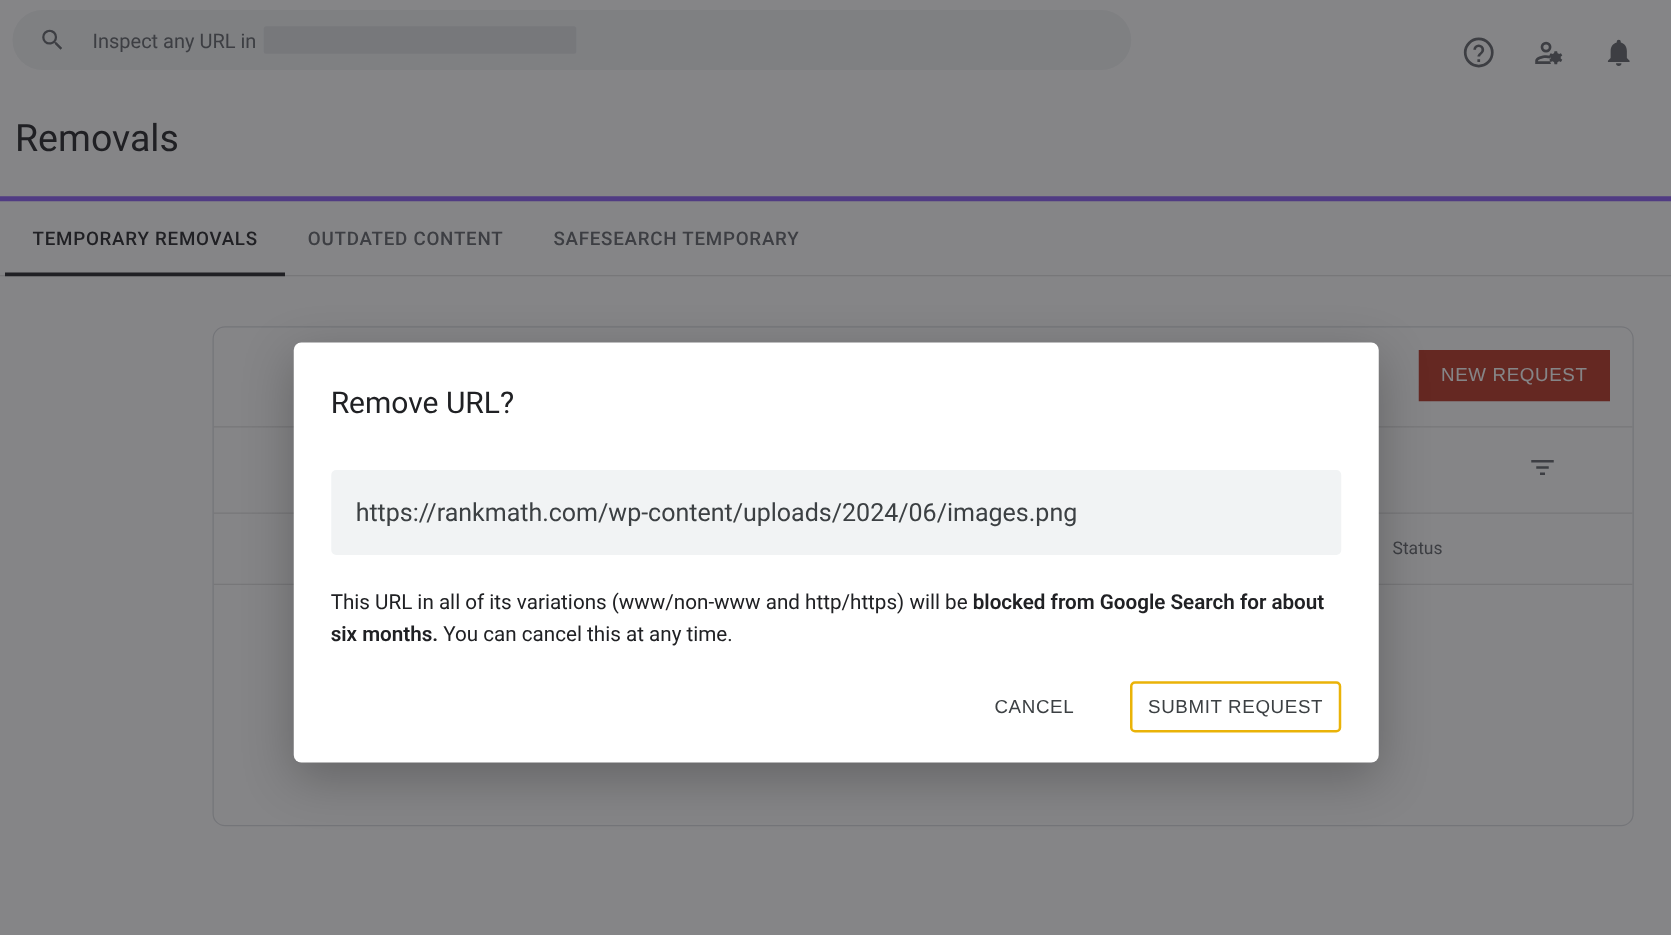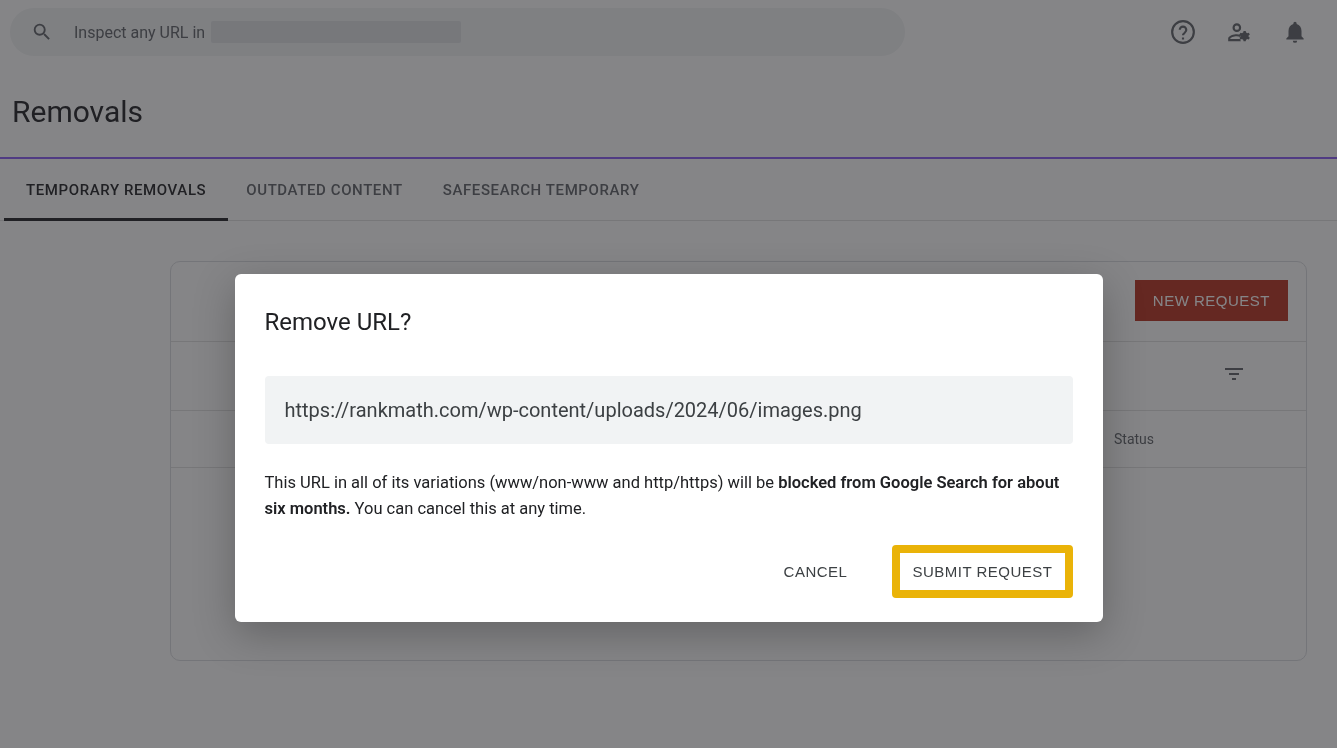--- a/index.html
+++ b/index.html
@@ -13,21 +13,21 @@
       color: #202124;
     }
     .page-bg {
       width: 100%;
       height: 100%;
       position: relative;
     }
     
     .topbar {
       display: flex;
-      align-items: center;
+      align-items: flex-end;
       padding: 8px 10px 8px 10px;
       gap: 12px;
     }
     .search-pill {
       display: flex;
       align-items: center;
       background: #f1f3f4;
       border-radius: 26px;
       height: 48px;
       flex: 0 0 895px;
@@ -74,21 +74,21 @@
       color: #202124;
     }
     
     .tabs {
       display: flex;
       gap: 40px;
       padding: 0 26px;
       height: 64px;
       align-items: center;
       border-bottom: 1px solid #e0e0e0;
-      border-top: 2px solid #8b5cf6;
+      border-top: 4px solid #8b5cf6;
       margin-top: 10px;
     }
     .tab {
       font-size: 15px;
       font-weight: 500;
       letter-spacing: 0.6px;
       color: #5f6368;
       height: 100%;
       display: flex;
       align-items: center;
@@ -213,21 +213,21 @@
       border: none;
       color: #3c4043;
       font-size: 15px;
       font-weight: 500;
       letter-spacing: 0.5px;
       cursor: pointer;
       padding: 10px 8px;
     }
     .btn-submit {
       background: transparent;
-      border: 8px solid #eab308;
+      border: 2px solid #eab308;
       border-radius: 4px;
       color: #3c4043;
       font-size: 15px;
       font-weight: 500;
       letter-spacing: 0.5px;
       cursor: pointer;
       padding: 10px 12px;
     }
   </style>
 </head>

